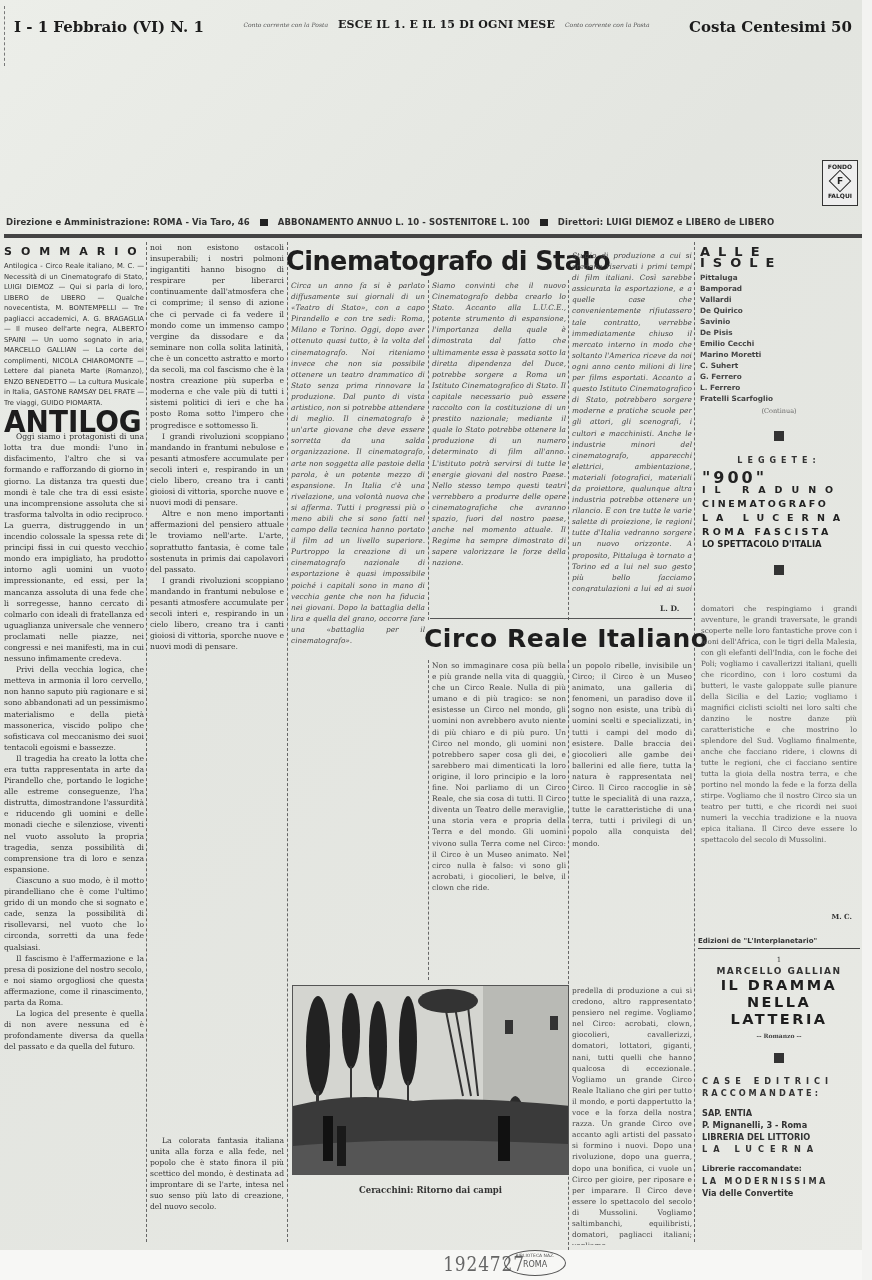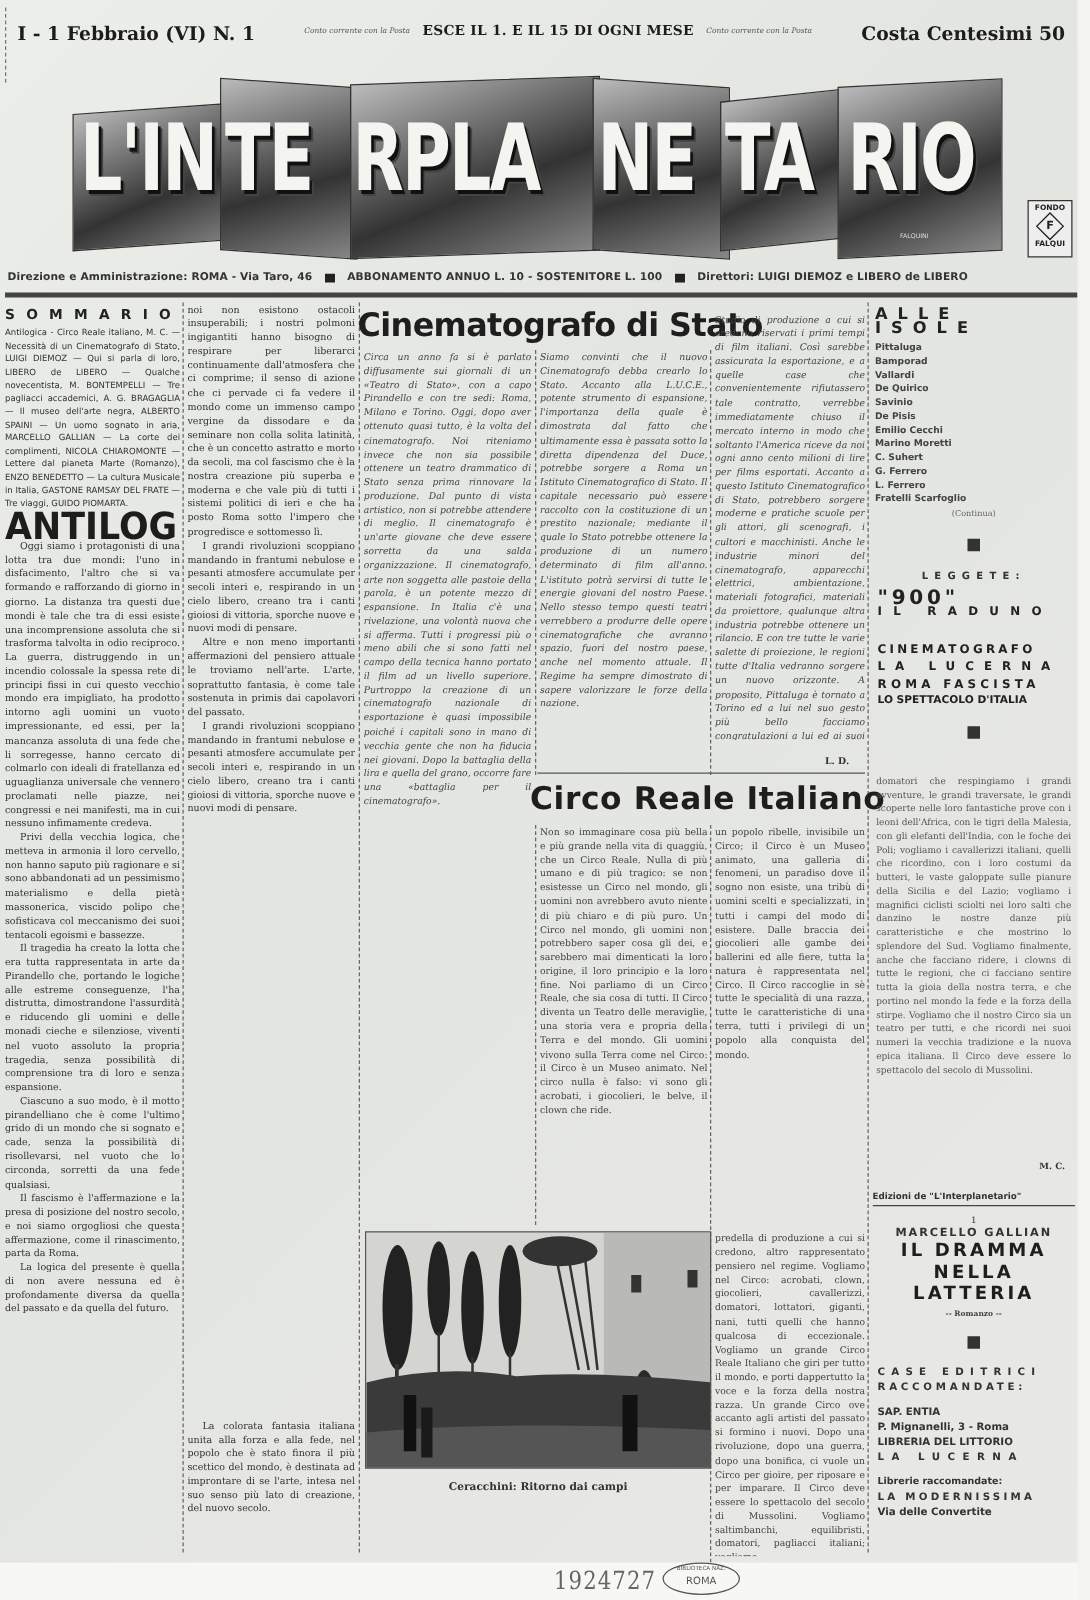--- a/index.html
+++ b/index.html
@@ -78,21 +78,21 @@
   .circo-title { position: absolute; top: 624px; left: 424px; width: 290px; font-family: "DejaVu Sans", sans-serif; font-weight: bold; font-size: 25px; color: #1e1e1e; letter-spacing: 0.5px; white-space: nowrap; }
   .italic-col { position: absolute; font-style: italic; font-size: 7.4px; line-height: 11.1px; text-align: justify; color: #444; overflow: hidden; }
   .roman-col { position: absolute; font-size: 7.4px; line-height: 11.1px; text-align: justify; color: #444; overflow: hidden; }
 
   .photo {
     position: absolute; left: 292px; top: 985px; width: 277px; height: 190px;
     background: #cfd0cb; border: 1px solid #555; overflow: hidden;
   }
   .caption { position: absolute; left: 292px; top: 1185px; width: 277px; text-align: center; font-size: 8.5px; font-weight: bold; color: #333; }
   .stamp-num { position: absolute; left: 436px; top: 1252px; font-size: 20px; color: #666; letter-spacing: 1px; transform: scaleX(0.85); }
-  .stamp-roma { position: absolute; left: 530px; top: 1250px; width: 62px; height: 26px; border: 1.5px solid #555; border-radius: 50%; font-size: 8px; text-align: center; padding-top: 9px; color: #555; font-family: "DejaVu Sans", sans-serif; }
+  .stamp-roma { position: absolute; left: 504px; top: 1250px; width: 62px; height: 26px; border: 1.5px solid #555; border-radius: 50%; font-size: 8px; text-align: center; padding-top: 9px; color: #555; font-family: "DejaVu Sans", sans-serif; }
   .stamp-roma .arc { position: absolute; top: 2px; left: 0; right: 0; font-size: 4.5px; }
 
   
   .isole-title { font-family: "DejaVu Sans", sans-serif; font-weight: bold; font-size: 13px; letter-spacing: 8px; color: #222; margin: 4px 0 4px 2px; }
   .isole-list { font-family: "DejaVu Sans", sans-serif; font-size: 7.3px; font-weight: bold; line-height: 11px; color: #444; padding-left: 2px; }
   .continua { text-align: center; font-size: 6.5px; color: #666; margin-top: 2px; }
   .bullet-sq { width: 10px; height: 10px; background: #333; margin: 14px auto; }
   .leggete { text-align: center; font-family: "DejaVu Sans", sans-serif; font-weight: bold; font-size: 8px; letter-spacing: 5px; margin-bottom: 6px; color: #333; }
   .novecento { font-family: "DejaVu Sans", sans-serif; font-weight: bold; font-size: 16px; letter-spacing: 3px; color: #222; padding-left: 4px; }
   .spaced-line { font-family: "DejaVu Sans", sans-serif; font-weight: bold; font-size: 9.5px; line-height: 14px; color: #222; display: flex; justify-content: space-between; padding: 0 4px; }
@@ -114,36 +114,20 @@
   <div class="topline">
     <span class="date">I - 1 Febbraio (VI) N. 1</span>
     <span class="mid">
       <span class="small">Conto corrente con la Posta</span>
       <span class="freq">ESCE IL 1. E IL 15 DI OGNI MESE</span>
       <span class="small">Conto corrente con la Posta</span>
     </span>
     <span class="price">Costa Centesimi 50</span>
   </div>
 
-  <div class="masthead">
-    <div class="panel" style="left:28px; top:24px; width:146px; height:110px; transform:skewY(-4deg);"></div>
-    <div class="panel" style="left:146px; top:4px; width:110px; height:138px; transform:skewY(4deg);"></div>
-    <div class="panel" style="left:250px; top:2px; width:200px; height:140px; transform:skewY(-2deg);"></div>
-    <div class="panel" style="left:444px; top:4px; width:110px; height:138px; transform:skewY(4deg);"></div>
-    <div class="panel" style="left:546px; top:14px; width:100px; height:120px; transform:skewY(-6deg);"></div>
-    <div class="panel" style="left:640px; top:4px; width:132px; height:138px; transform:skewY(-3deg);"></div>
-
-    <span class="mast-letter" style="left:34px; top:22px;">L'IN</span>
-    <span class="mast-letter" style="left:150px; top:22px;">TE</span>
-    <span class="mast-letter" style="left:252px; top:22px;">RPLA</span>
-    <span class="mast-letter" style="left:448px; top:22px;">NE</span>
-    <span class="mast-letter" style="left:550px; top:22px;">TA</span>
-    <span class="mast-letter" style="left:648px; top:22px;">RIO</span>
-    <span style="position:absolute; left:690px; top:124px; font-size:5px; color:#ddd; font-family:'DejaVu Sans',sans-serif;">FALQUINI</span>
-  </div>
 
   <div class="falqui-badge">
     <div>FONDO</div>
     <div class="diamond">
         <span>F</span>
       </div>
     <div>FALQUI</div>
   </div>
 
   <div class="infobar">
@@ -237,21 +221,21 @@
       <div>G. Ferrero</div>
       <div>L. Ferrero</div>
       <div>Fratelli Scarfoglio</div>
     </div>
     <div class="continua">(Continua)</div>
 
     <div class="bullet-sq"></div>
     <div class="leggete">LEGGETE:</div>
     <div class="novecento">"900"</div>
     <div class="spaced-line" style="letter-spacing:9px;">IL RADUNO</div>
-    <div class="spaced-line" style="letter-spacing:2.6px;margin-top:16px;">CINEMATOGRAFO</div>
+    <div class="spaced-line" style="letter-spacing:2.6px;">CINEMATOGRAFO</div>
     <div class="spaced-line" style="letter-spacing:8px;">LA LUCERNA</div>
     <div class="spaced-line" style="letter-spacing:3.4px;">ROMA FASCISTA</div>
     <div class="plain-line">LO SPETTACOLO D'ITALIA</div>
     <div class="bullet-sq"></div>
 
     <div class="col6-text" style="height:308px; overflow:hidden;">domatori che respingiamo i grandi avventure, le grandi traversate, le grandi scoperte nelle loro fantastiche prove con i leoni dell'Africa, con le tigri della Malesia, con gli elefanti dell'India, con le foche dei Poli; vogliamo i cavallerizzi italiani, quelli che ricordino, con i loro costumi da butteri, le vaste galoppate sulle pianure della Sicilia e del Lazio; vogliamo i magnifici ciclisti sciolti nei loro salti che danzino le nostre danze più caratteristiche e che mostrino lo splendore del Sud. Vogliamo finalmente, anche che facciano ridere, i clowns di tutte le regioni, che ci facciano sentire tutta la gioia della nostra terra, e che portino nel mondo la fede e la forza della stirpe. Vogliamo che il nostro Circo sia un teatro per tutti, e che ricordi nei suoi numeri la vecchia tradizione e la nuova epica italiana. Il Circo deve essere lo spettacolo del secolo di Mussolini.</div>
     <div style="text-align:right; font-size:7px; font-weight:bold; padding-right:8px;">M. C.</div>
 
     <div class="edizioni">Edizioni de "L'Interplanetario"</div>
     <div style="text-align:center; font-size:7px;">1</div>

